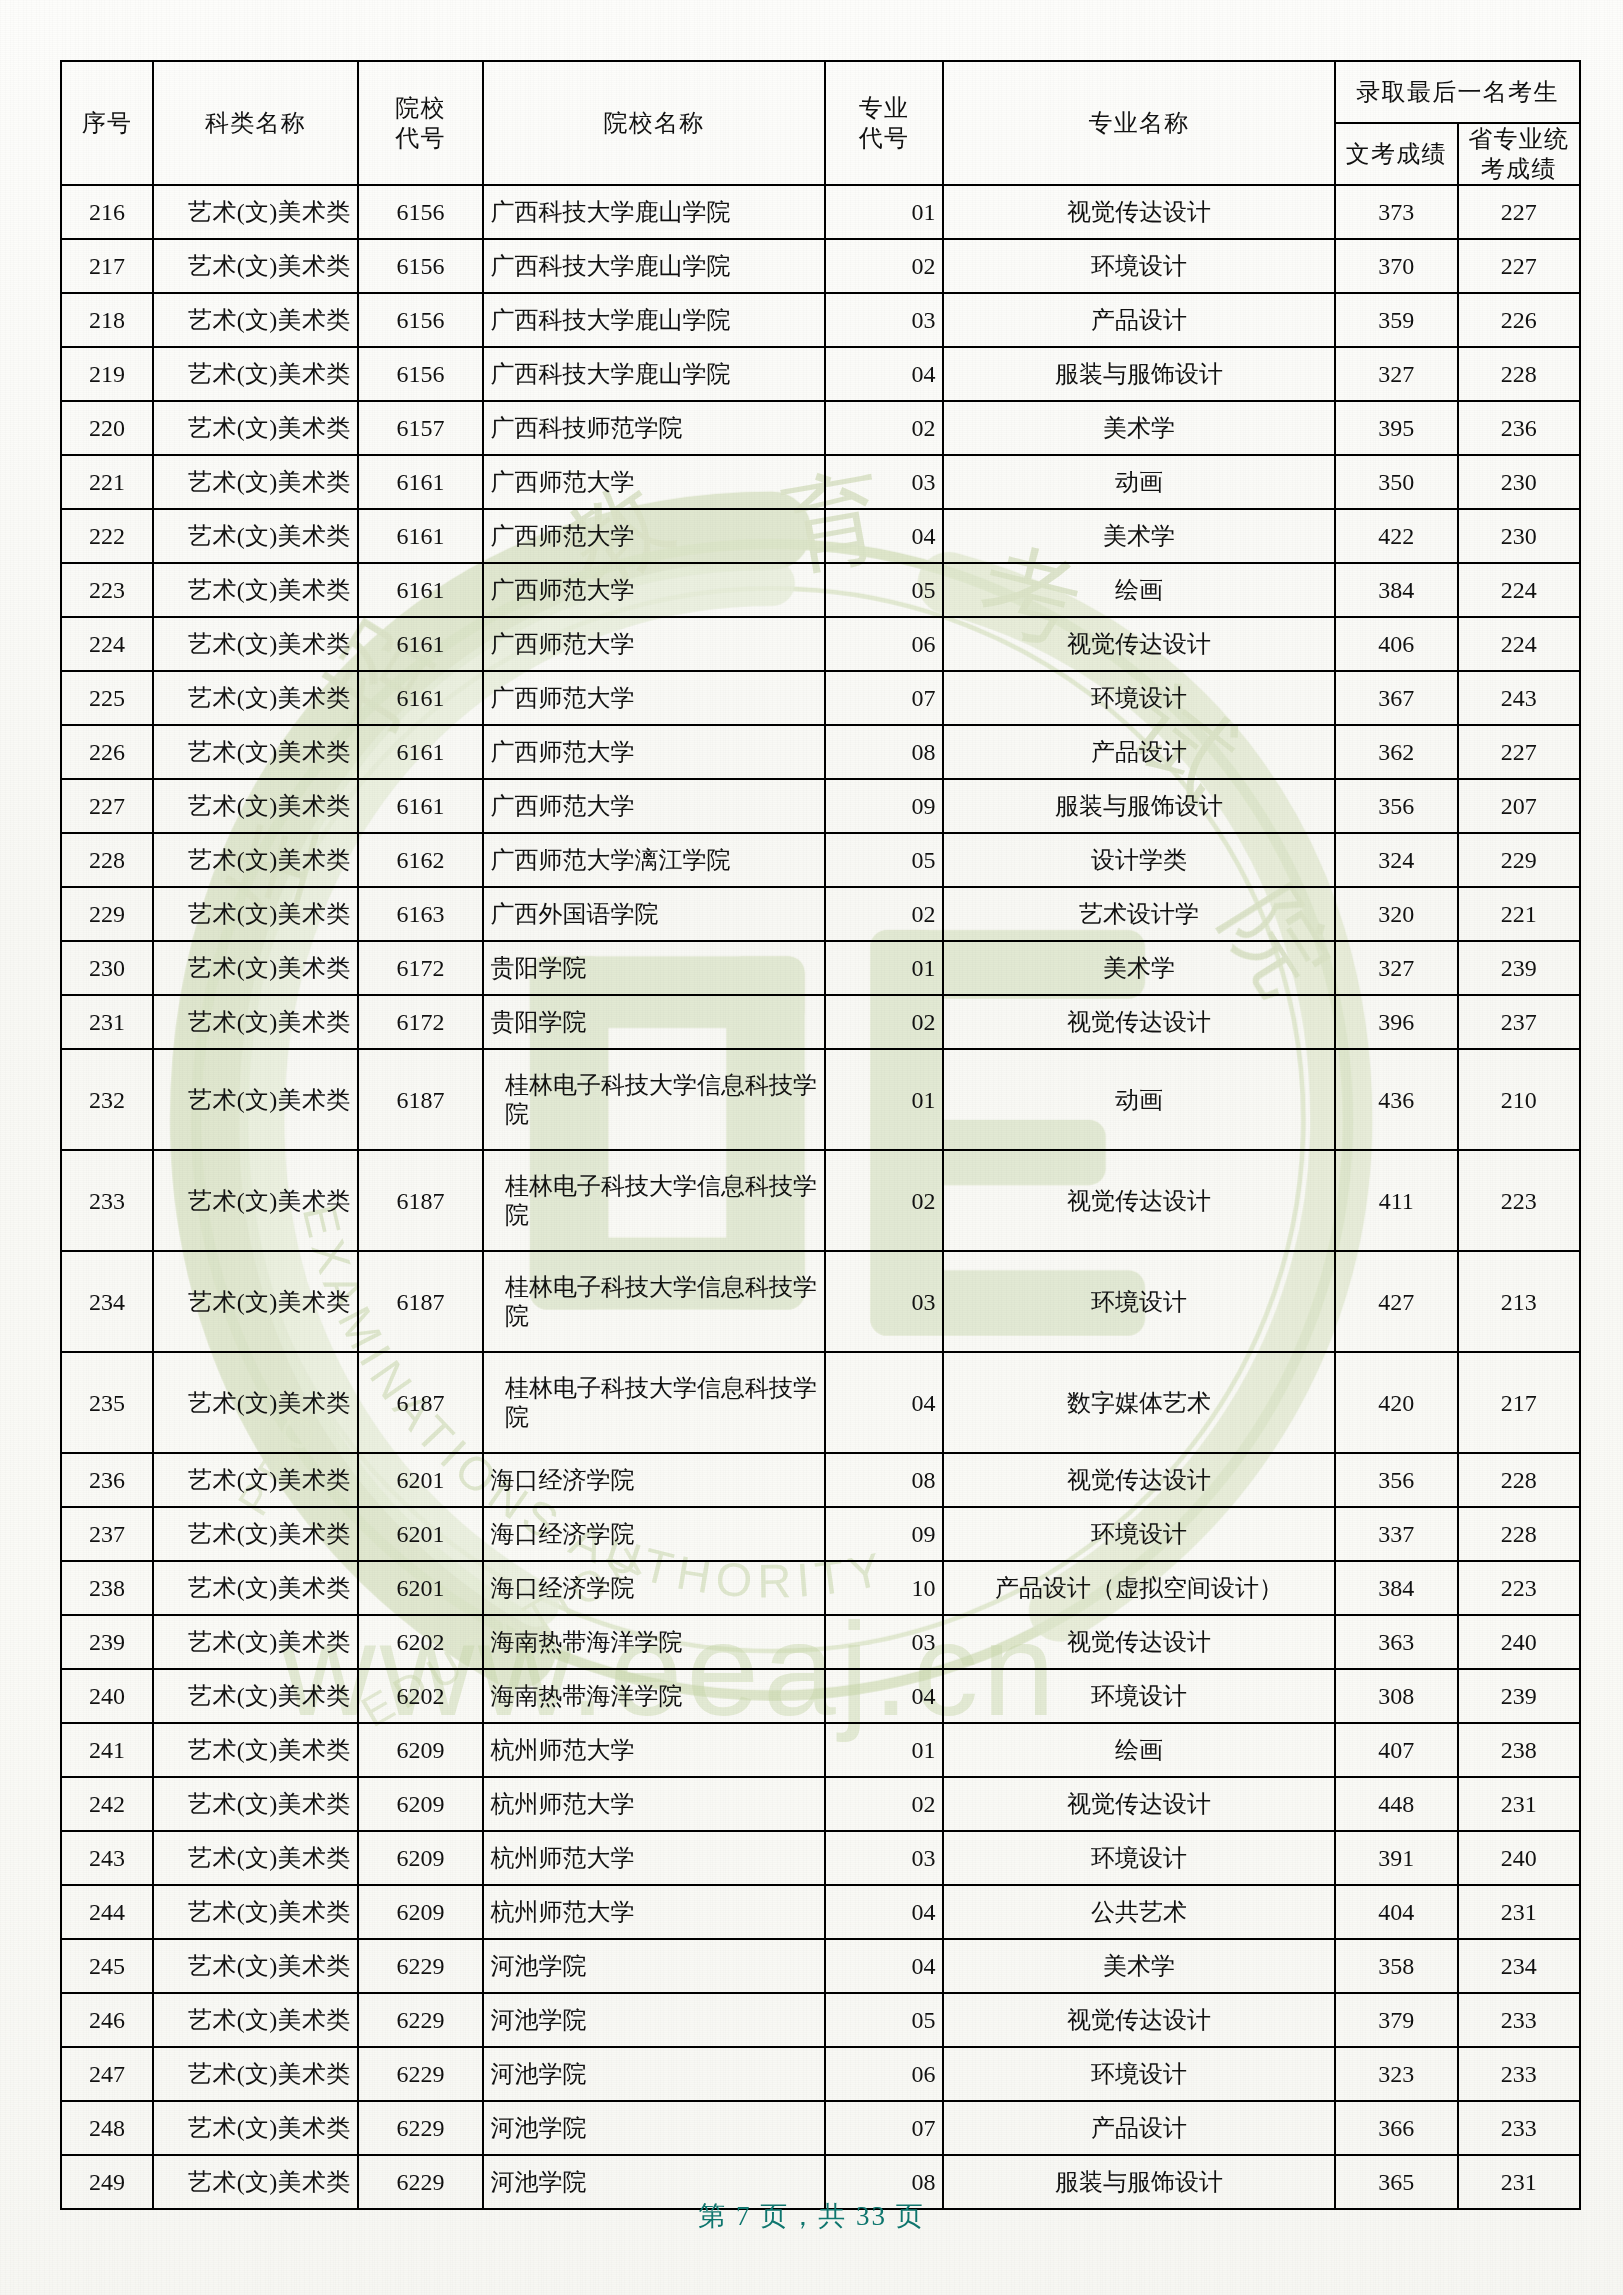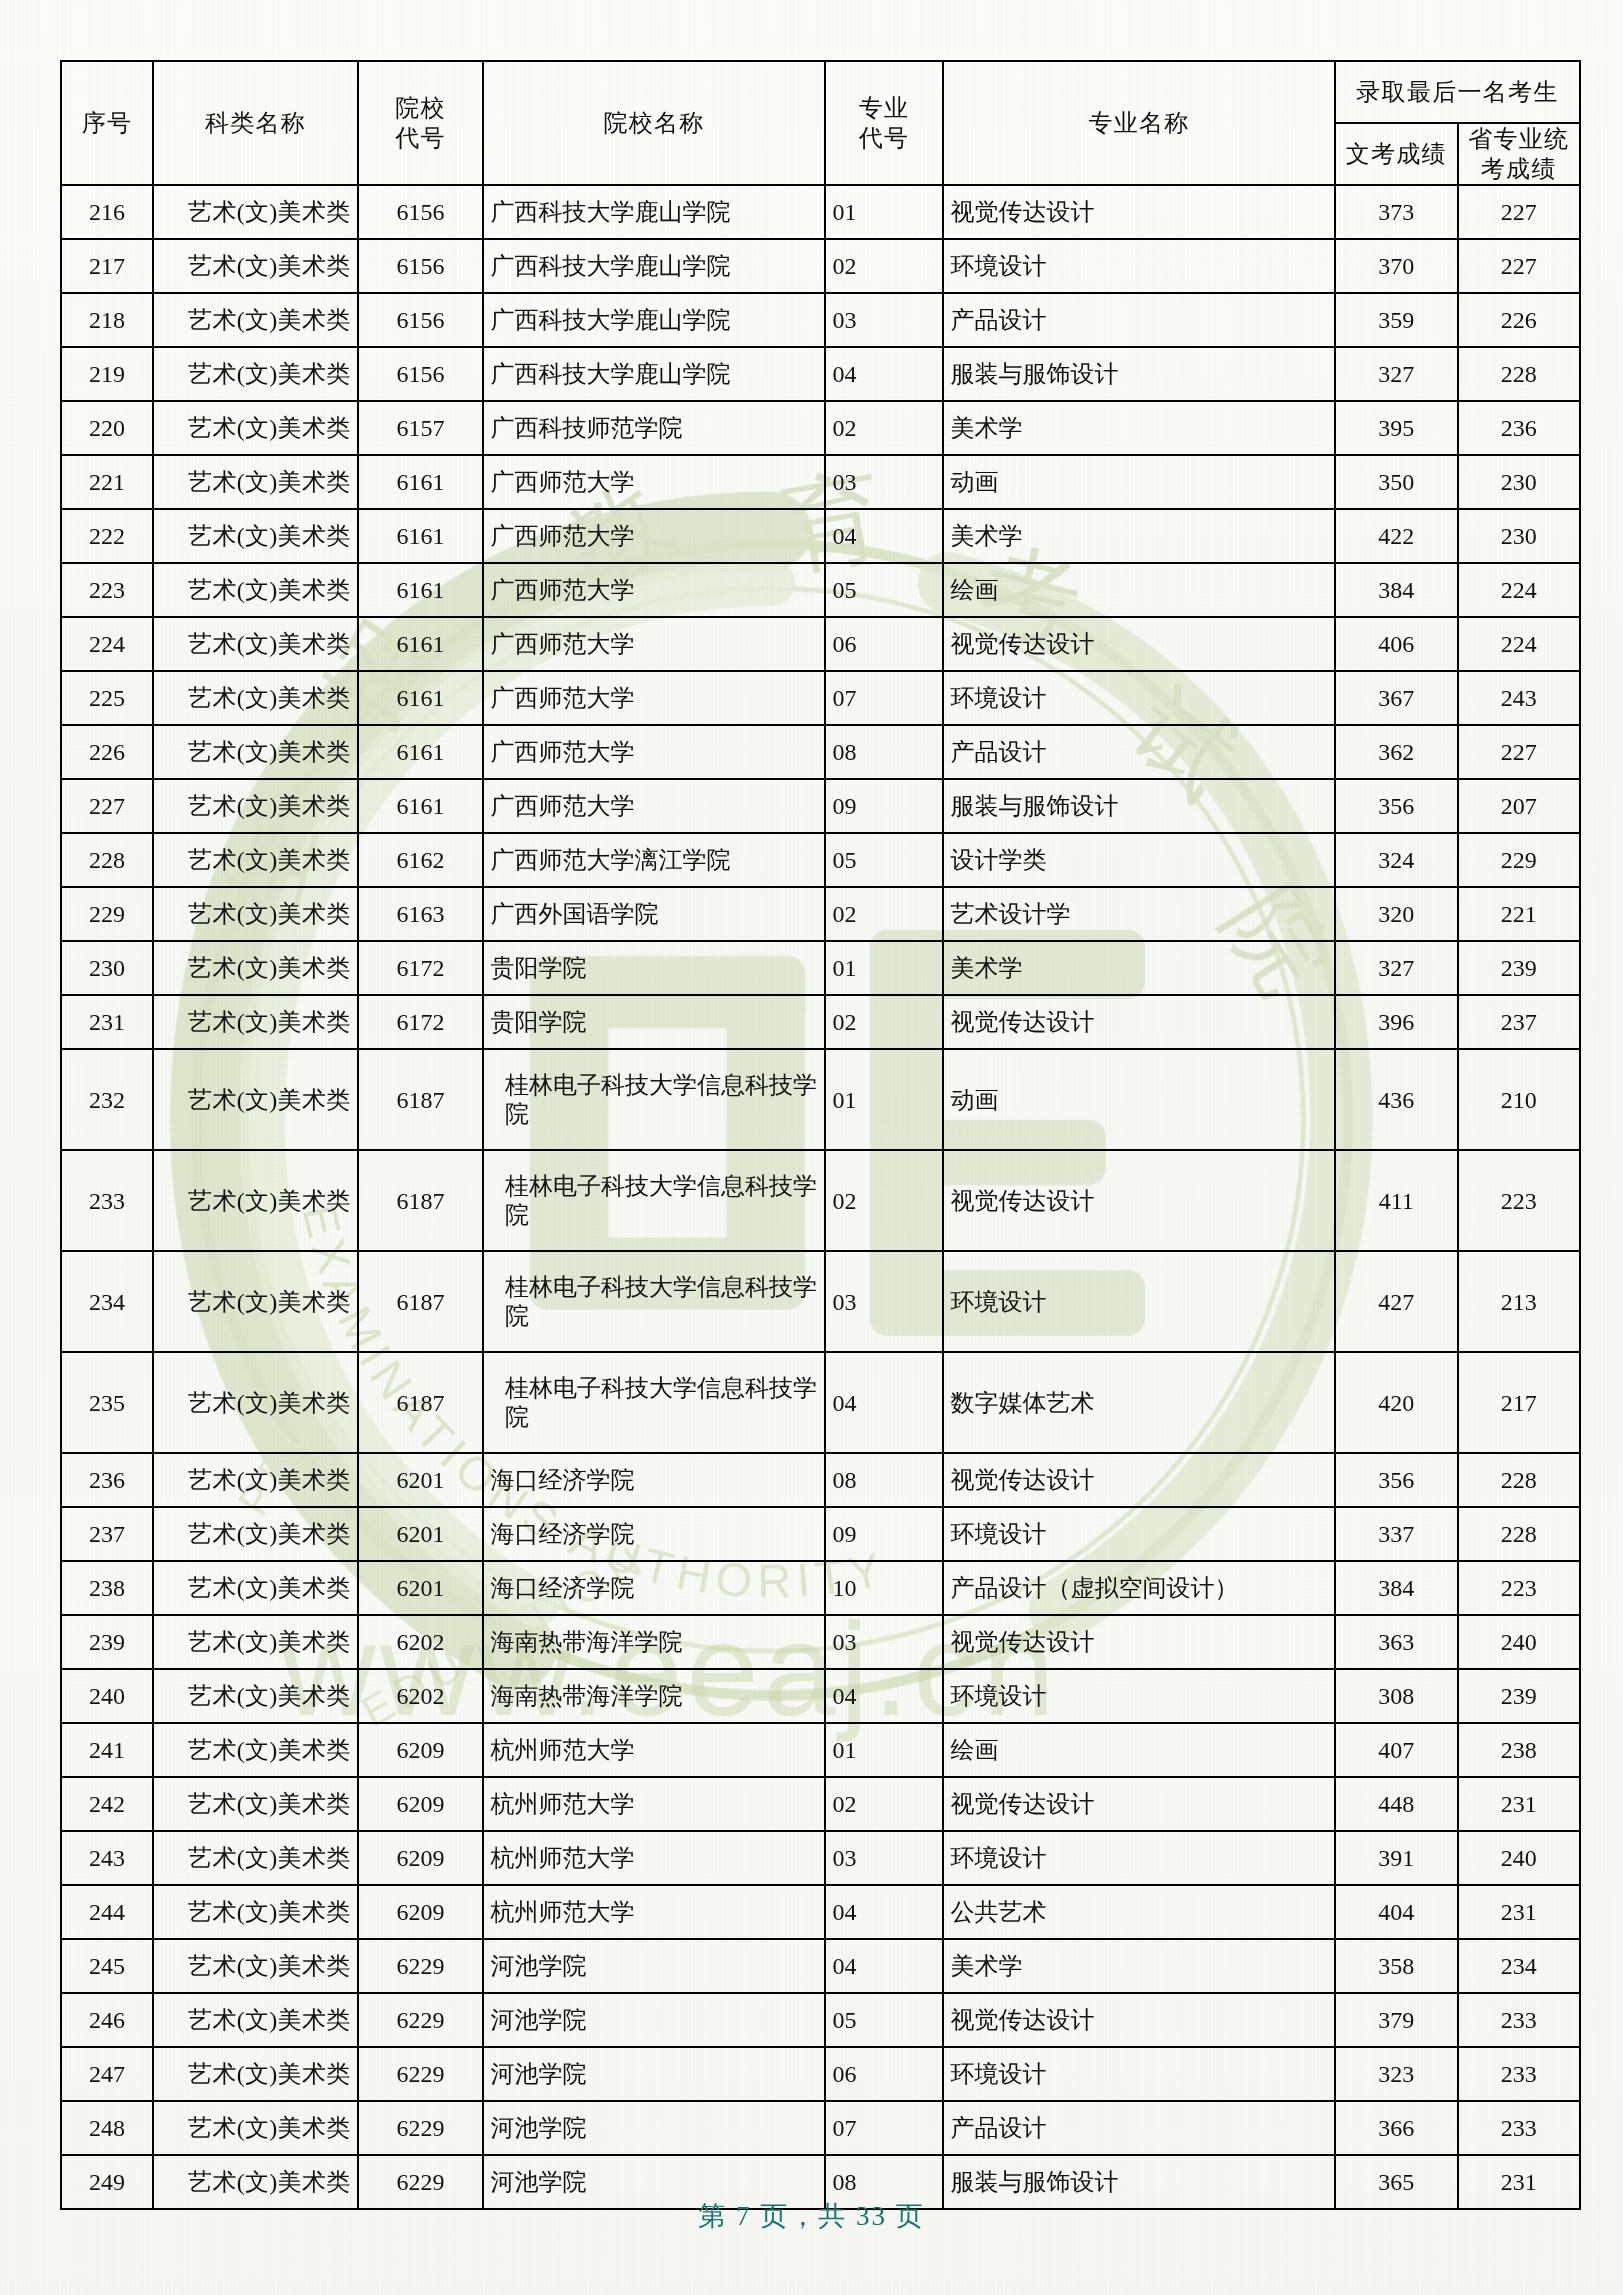--- a/index.html
+++ b/index.html
@@ -63,22 +63,22 @@
   }
   thead th.hdr-tall { height:122px; vertical-align:middle; }
   thead th.hdr-group { height:48px; }
   thead th.hdr-sub  { height:73px; vertical-align:middle; }
 
   tbody td { height:52px; vertical-align:middle; }
   td.c-seq   { text-align:center;border-radius:21px; }
   td.c-cat   { text-align:right;  padding-left:10.5px; letter-spacing:0.3px;}
   td.c-sch   { text-align:center; }
   td.c-name  { text-align:left; padding-left:11.8px; }
-  td.c-maj   { text-align:left;margin-left:24px; }
-  td.c-mname { text-align:left; padding-left:13px; }
+  td.c-maj   { text-align:right;margin-left:24px; }
+  td.c-mname { text-align:center; padding-left:13px; }
   td.c-s1, td.c-s2 { text-align:center; }
 
   tr.tall td { height:99px; }
   td.c-name.wrap { line-height:1.22;padding-left:21px; }
 
   
 
   
   #footer {
     position:absolute;

